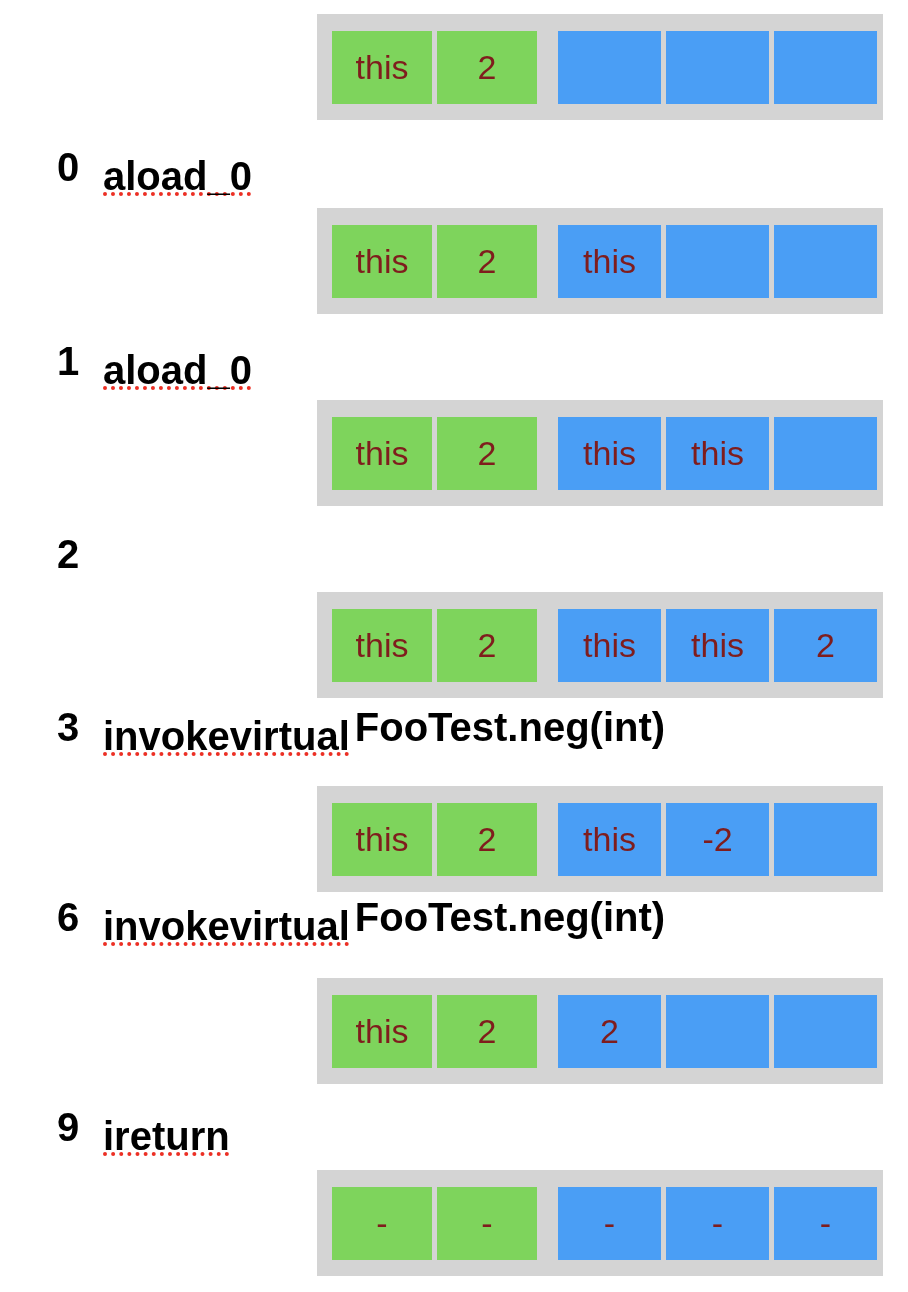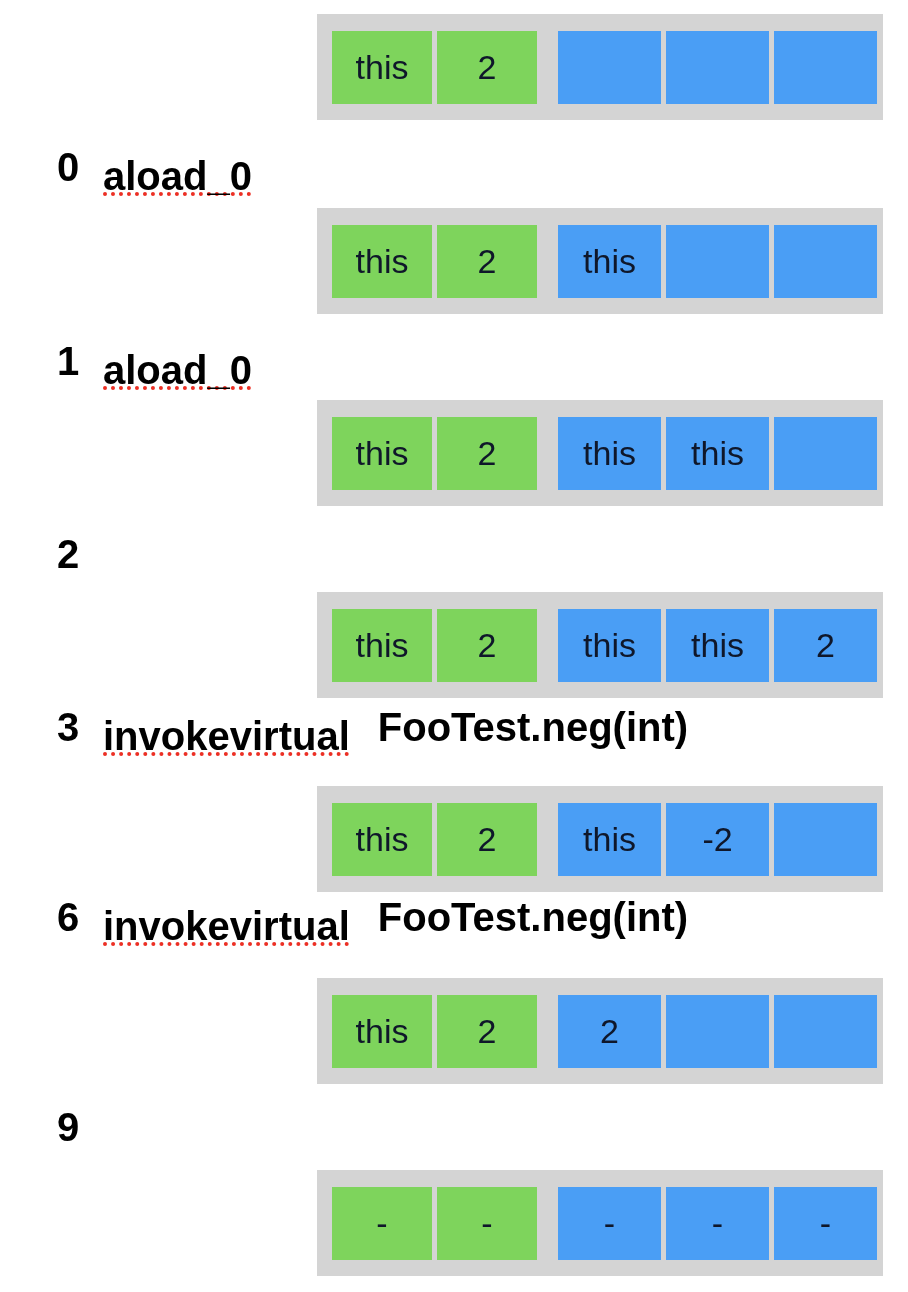--- a/index.html
+++ b/index.html
@@ -43,21 +43,21 @@
   .group-stack {
     margin-left: 21px;
   }
 
   .cell {
     height: 73px;
     box-sizing: border-box;
     display: flex;
     align-items: center;
     justify-content: center;
-    color: #0f172a;
+    color: #7f1d1d;
     font-size: 34px;
     font-weight: 400;
     line-height: 1;
     letter-spacing: 0px;
     white-space: nowrap;
   }
   .cell + .cell {
     margin-left: 5px;
   }
   .cell-local {
@@ -89,21 +89,21 @@
   .instr .opcode {
     margin-left: 22px;
     text-decoration: underline;
     text-decoration-color: #ec2f24;
     text-decoration-style: dotted;
     text-decoration-thickness: 4px;
     text-underline-offset: 3px;
     margin-top: 17px;
   }
   .instr .operand {
-    margin-left: 28px;
+    margin-left: 5px;
   }
   .instr .operand:empty { display: none; }
 </style>
 </head>
 <body>
 
 <div class="page">
 
   <div class="stack-row" style="top:14px;">
     <div class="group group-locals">
@@ -201,20 +201,21 @@
     </div>
     <div class="group group-stack">
       <div class="cell cell-stack">2</div>
       <div class="cell cell-stack"></div>
       <div class="cell cell-stack"></div>
     </div>
   </div>
 
   <div class="instr" style="top:1100px;">
     <span class="pc">9</span>
+    <span class="opcode">ireturn</span>
 
   </div>
 
   <div class="stack-row" style="top:1170px;">
     <div class="group group-locals">
       <div class="cell cell-local">-</div>
       <div class="cell cell-local">-</div>
     </div>
     <div class="group group-stack">
       <div class="cell cell-stack">-</div>

